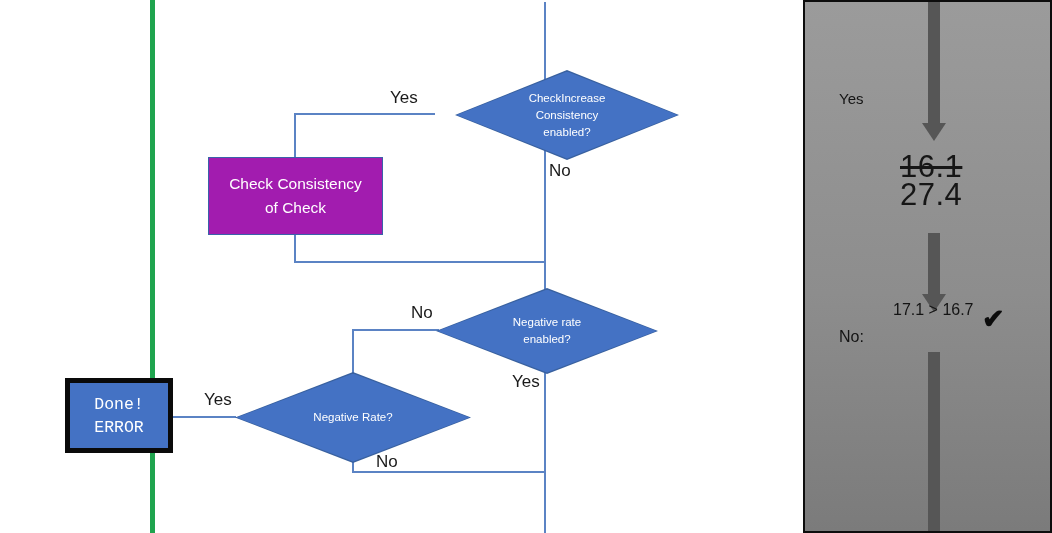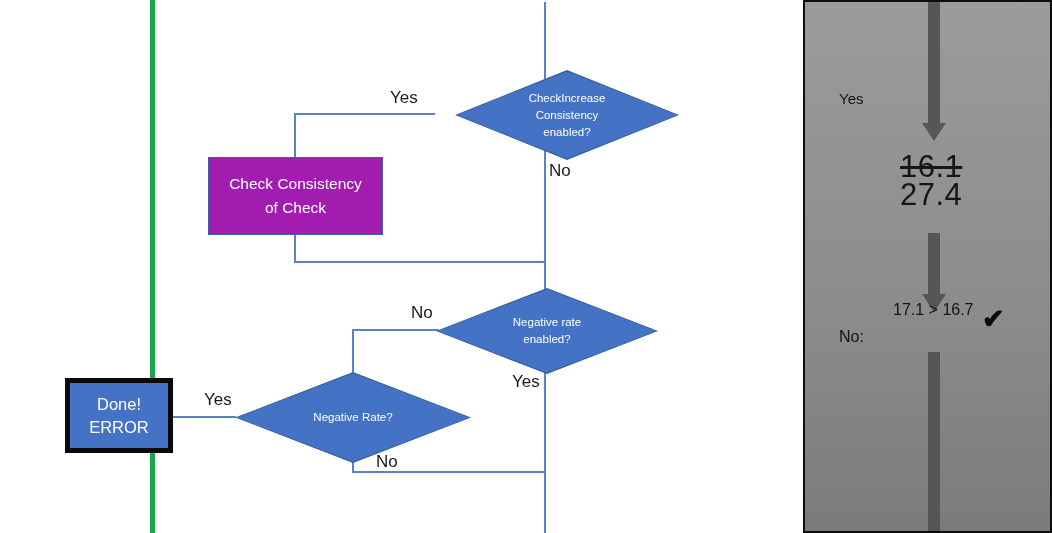--- a/index.html
+++ b/index.html
@@ -44,20 +44,21 @@
     background: #a21caf; border: 1px solid #3a62a9;
     display: flex; flex-direction: column; align-items: center; justify-content: center;
     color: #ffffff; font-size: 15.5px; line-height: 24px; text-align: center;
     box-sizing: border-box;
   }
   .done-rect {
     background: #4472c4; border: 5px solid #0a0a0a;
     display: flex; flex-direction: column; align-items: center; justify-content: center;
     color: #ffffff; font-size: 16.5px; line-height: 23px; text-align: right;
     box-sizing: border-box;
+    font-family: Liberation Mono, monospace;
   }
 
   
   .panel {
     left: 803px; top: 0; width: 249px; height: 533px;
     box-sizing: border-box; border: 2px solid #0d0d0d;
     background: linear-gradient(180deg, #9b9b9b 0%, #8d8d8d 55%, #7b7b7b 100%);
   }
   .shaft { position: absolute; width: 12px; background: #565656; }
   .arrowhead {

